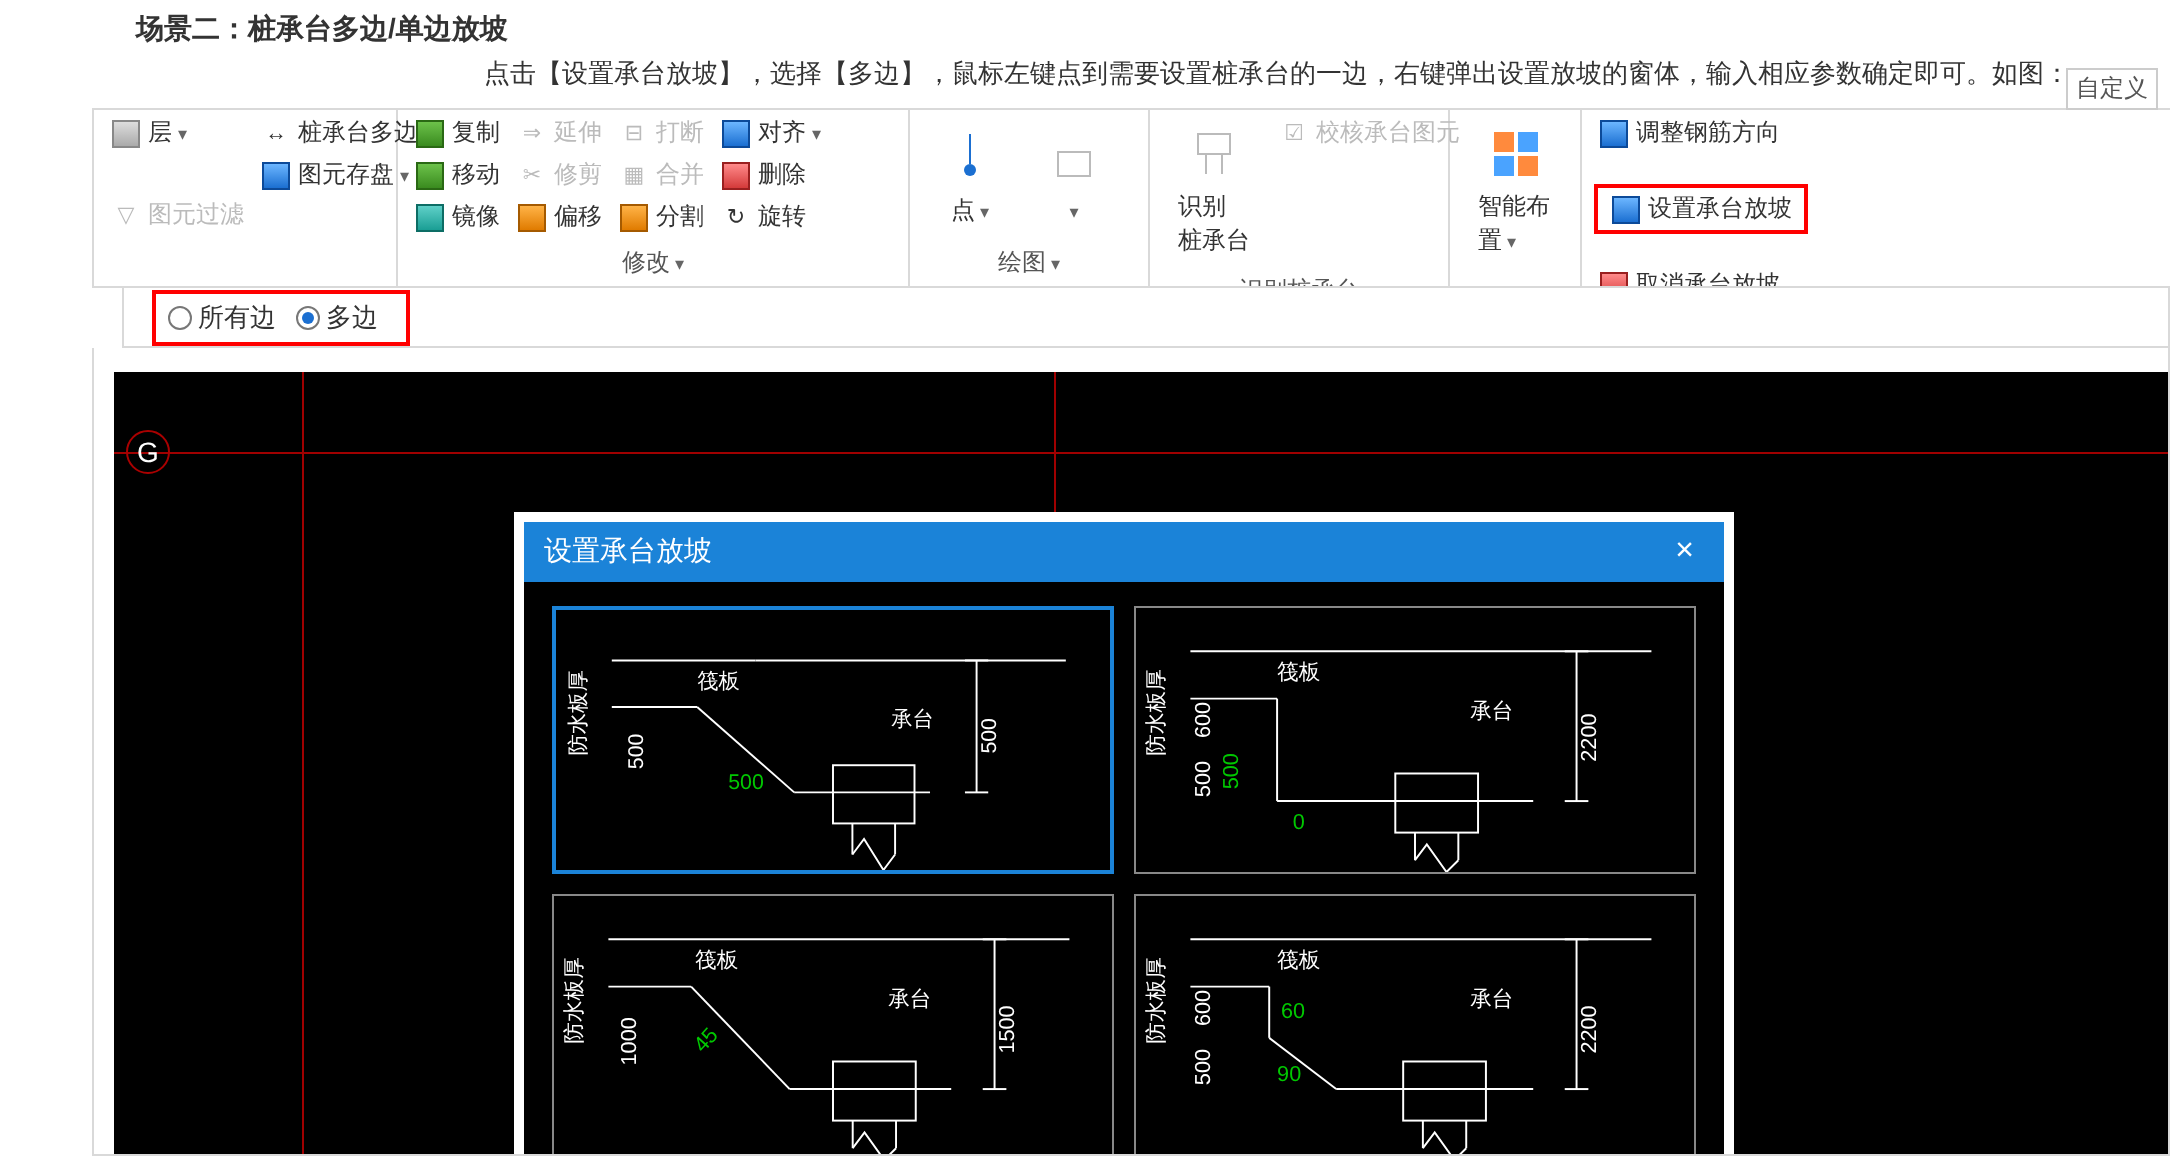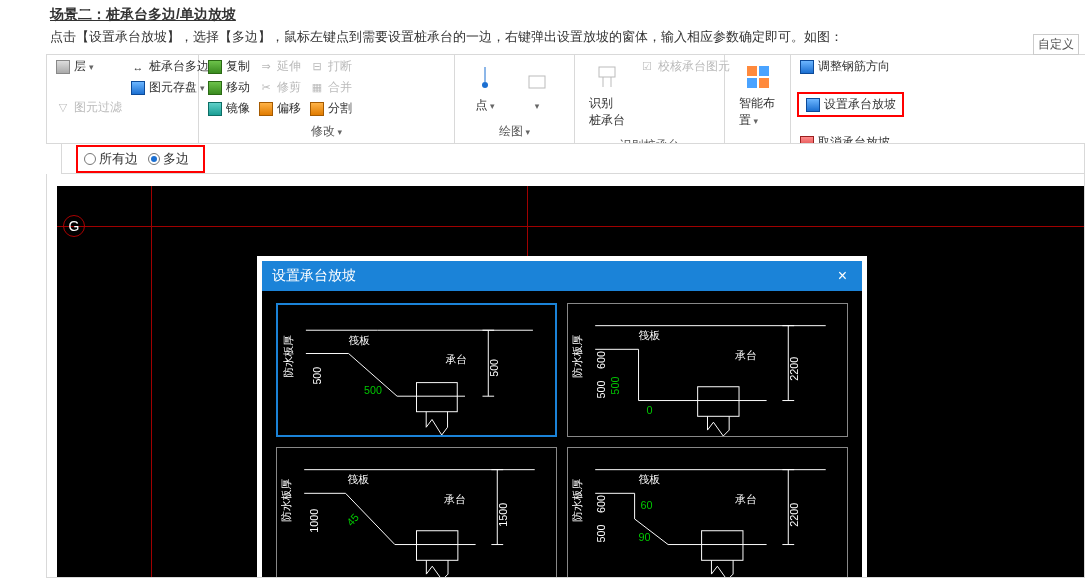--- a/index.html
+++ b/index.html
@@ -1,19 +1,19 @@
 <!DOCTYPE html>
 <html><head>
 <meta charset="utf-8">
 <style>
   * { box-sizing: border-box; margin: 0; padding: 0; font-family: "Microsoft YaHei", sans-serif; }
   body { width: 1085px; background: #fff; font-size: 12px; color: #333; }
 
-  .doc-text { padding: 6px 50px 2px; font-size: 14px; font-weight: bold; text-decoration: underline; }
-  .doc-desc { padding: 2px 50px 8px; font-size: 13px; }
+  .doc-text { padding: 6px 68px 2px; font-size: 14px; font-weight: bold; }
+  .doc-desc { padding: 2px 50px 8px; font-size: 13px; text-align: right; }
 
   .ribbon {
     margin-left: 46px; margin-right: 0;
     border: 1px solid #d9d9d9; border-right: none;
     display: flex; align-items: stretch; height: 90px; background: #fff;
     overflow: hidden;
   }
   .ribbon-group { border-right: 1px solid #d9d9d9; display: flex; flex-direction: column; }
   .ribbon-group-body { flex: 1; display: flex; align-items: flex-start; padding: 2px 6px; gap: 4px; }
   .ribbon-group-label { text-align: center; font-size: 12px; color: #555; padding: 2px 0 3px; }
@@ -176,20 +176,38 @@
           </div>
         <div class="rb-item dim">
             <span class="rb-icon">▦</span>
             <span>合并</span>
           </div>
         <div class="rb-item">
             <span class="rb-icon">
               <span class="ic-orange"></span>
             </span>
             <span>分割</span>
+          </div>
+      </div>
+      <div class="rb-col">
+        <div class="rb-item drop">
+            <span class="rb-icon">
+              <span class="ic-blue"></span>
+            </span>
+            <span>对齐</span>
+          </div>
+        <div class="rb-item">
+            <span class="rb-icon">
+              <span class="ic-red"></span>
+            </span>
+            <span>删除</span>
+          </div>
+        <div class="rb-item">
+            <span class="rb-icon">↻</span>
+            <span>旋转</span>
           </div>
       </div>
     </div>
     <div class="ribbon-group-label drop">修改</div>
   </div>
 
   <div class="ribbon-group" style="width:120px;">
     <div class="ribbon-group-body" style="align-items:center;">
       <div class="rb-big">
         <span class="rb-icon-lg">

